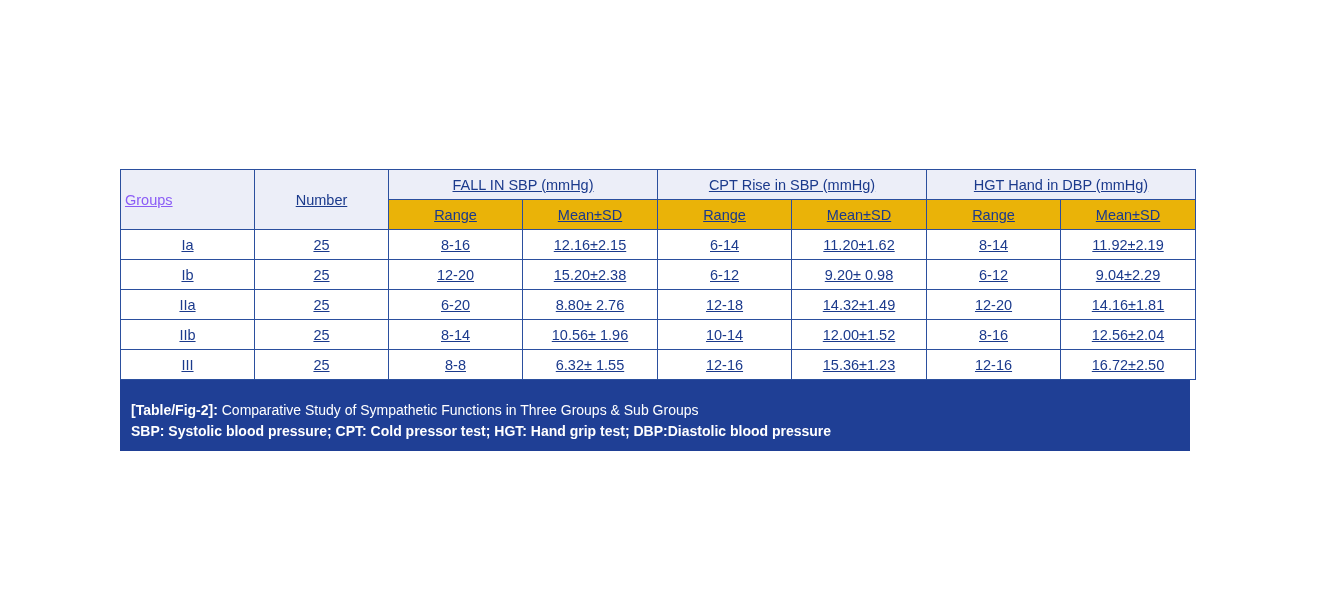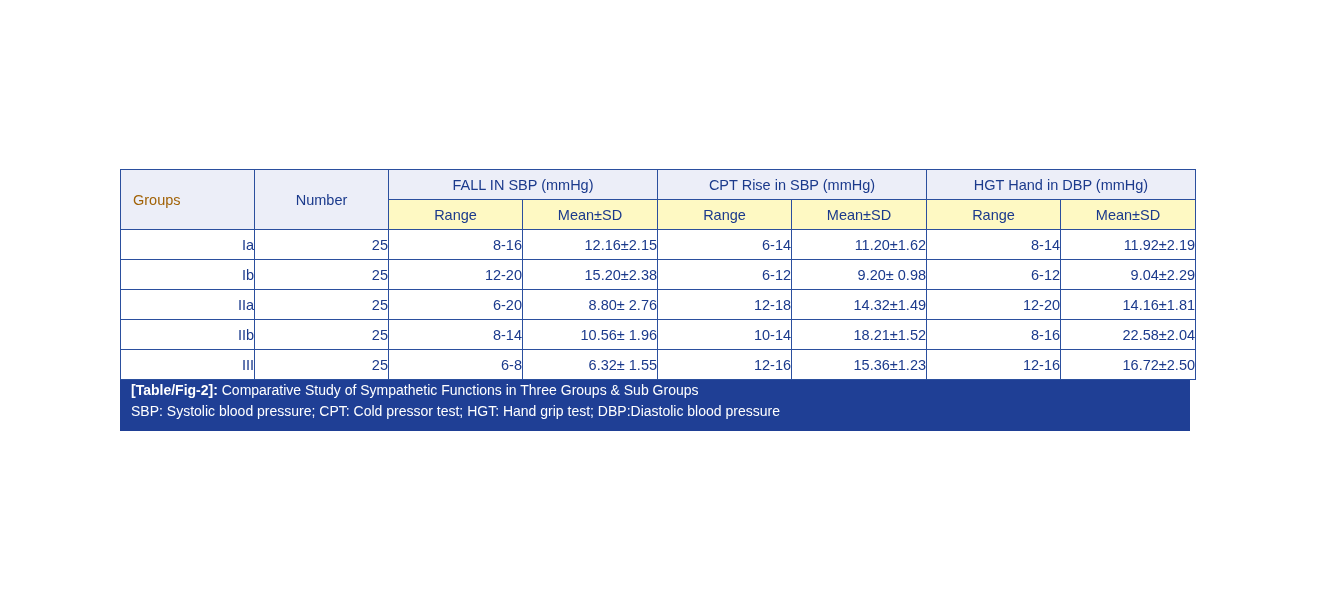--- a/index.html
+++ b/index.html
@@ -27,63 +27,65 @@
   }
   table.data-table th,
   table.data-table td {
     border: 1px solid #2b4f9e;
     padding: 0;
     font-size: 14.5px;
     color: #1b3a8c;
     font-weight: normal;
     height: 29px;
     vertical-align: middle;
+    text-decoration: underline;
   }
   .hdr-row th {
     background: #eceef8;
     color: #27509c;
     font-weight: bold;
     text-align: center;
     font-size: 14.5px;
   }
   .hdr-row th.left-label {
     text-align: left;
-    padding-left: 12px;
+    padding-left: 4px;
     font-weight: normal;
-    color: #a16207;
+    color: #8b5cf6;
   }
   .sub-row th {
-    background: #fef9c3;
+    background: #eab308;
     color: #27509c;
     font-weight: bold;
     text-align: center;
     font-size: 14.5px;
   }
   tbody td {
     background: #ffffff;
     color: #1c1c1c;
-    text-align: right;
+    text-align: center;
     padding-left: 8px;
     font-size: 14.5px;
     height: 28px;
   }
   .caption-bar {
     background: #1f3f95;
     color: #ffffff;
-    padding: 0 10px 8px 10px;
+    padding: 20px 10px 8px 10px;
     font-size: 14px;
     line-height: 1.5;
     border: 1px solid #1f3f95;
     border-top: none;
   }
   .caption-bar .cap-bold {
     font-weight: bold;
   }
   .caption-line2 {
     display: block;
+    font-weight: bold;
   }
   
   col.c-groups { width: 134px; }
   col.c-number { width: 134px; }
   col.c-range  { width: 134px; }
   col.c-mean   { width: 135px; }
 </style>
 </head>
 <body>
 
@@ -146,28 +148,28 @@
         <td>14.32±1.49</td>
         <td>12-20</td>
         <td>14.16±1.81</td>
       </tr>
       <tr>
         <td>IIb</td>
         <td>25</td>
         <td>8-14</td>
         <td>10.56± 1.96</td>
         <td>10-14</td>
-        <td>18.21±1.52</td>
+        <td>12.00±1.52</td>
         <td>8-16</td>
-        <td>22.58±2.04</td>
+        <td>12.56±2.04</td>
       </tr>
       <tr>
         <td>III</td>
         <td>25</td>
-        <td>6-8</td>
+        <td>8-8</td>
         <td>6.32± 1.55</td>
         <td>12-16</td>
         <td>15.36±1.23</td>
         <td>12-16</td>
         <td>16.72±2.50</td>
       </tr>
     </tbody>
   </table>
 
   <div class="caption-bar">

